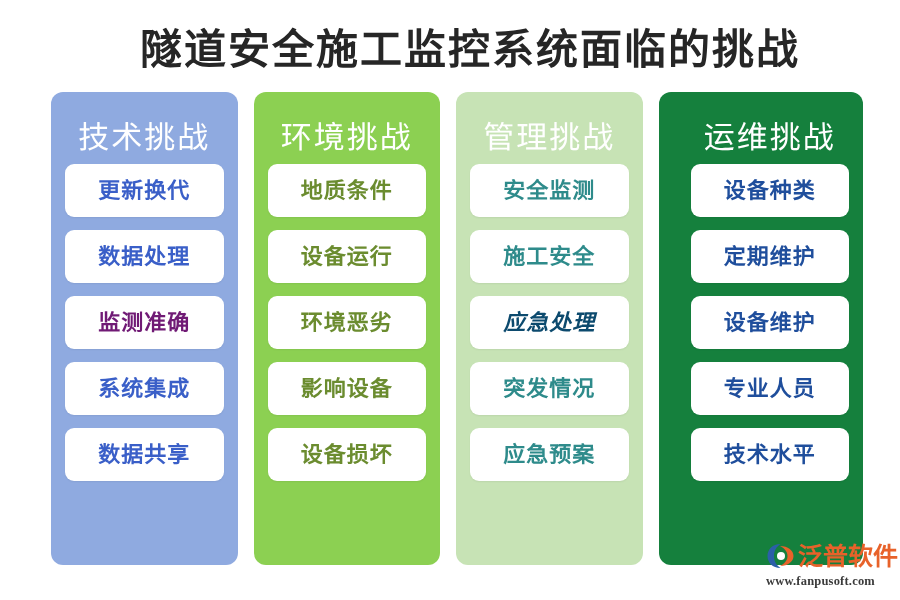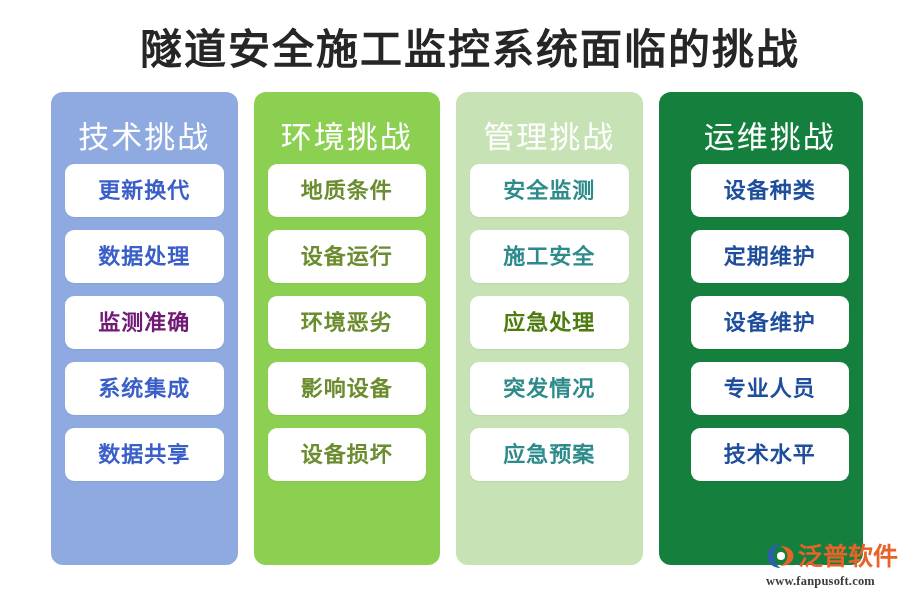--- a/index.html
+++ b/index.html
@@ -170,21 +170,21 @@
         <div class="item-card" style="color: rgb(107, 140, 47);">影响设备</div>
         <div class="item-card" style="color: rgb(107, 140, 47);">设备损坏</div>
       </div>
     </div>
 
     <div class="column" style="background: rgb(199, 227, 181);">
       <div class="column-header" style="color: rgb(255, 255, 255);">管理挑战</div>
       <div class="column-items">
         <div class="item-card" style="color: rgb(46, 139, 139);">安全监测</div>
         <div class="item-card" style="color: rgb(46, 139, 139);">施工安全</div>
-        <div class="item-card" style="color: #4d7c0f;">应急处理</div>
+        <div class="item-card" style="color: #0c4a6e; font-style: italic;">应急处理</div>
         <div class="item-card" style="color: rgb(46, 139, 139);">突发情况</div>
         <div class="item-card" style="color: rgb(46, 139, 139);">应急预案</div>
       </div>
     </div>
 
     <div class="column" style="background: #15803d; padding-left: 32px;">
       <div class="column-header" style="color: rgb(255, 255, 255);">运维挑战</div>
       <div class="column-items">
         <div class="item-card" style="color: rgb(31, 78, 156);">设备种类</div>
         <div class="item-card" style="color: rgb(31, 78, 156);">定期维护</div>

